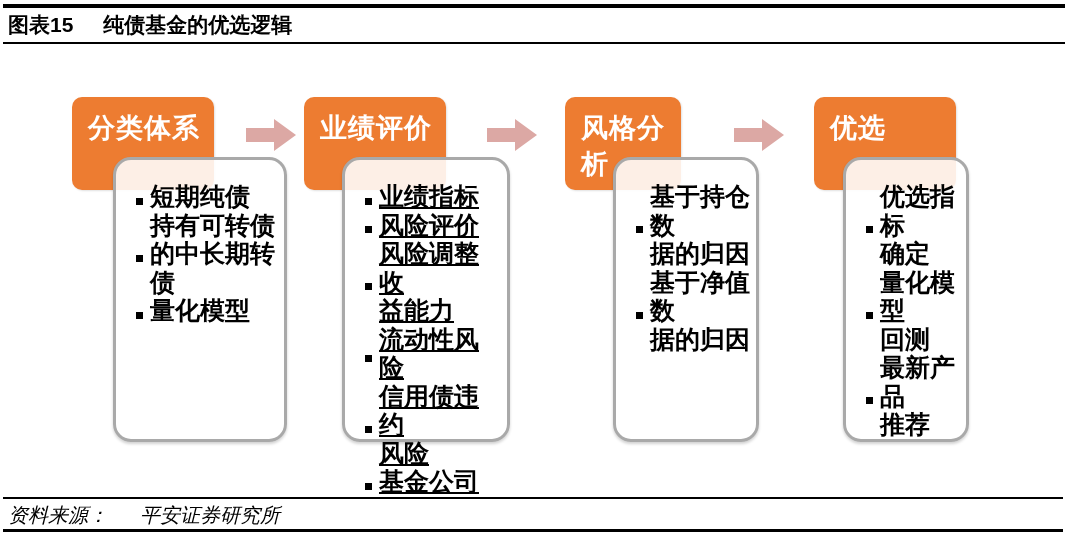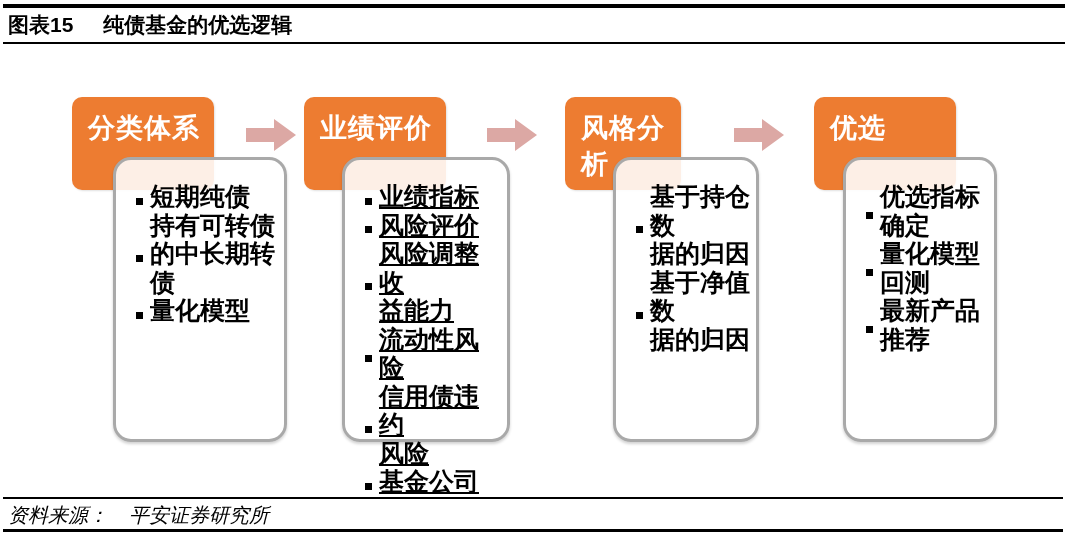--- a/index.html
+++ b/index.html
@@ -27,21 +27,21 @@
   .item-text{font-size:25px;font-weight:bold;line-height:28.5px;white-space:pre-line;}
 
   
   .arrow{top:119px;width:50px;height:32px;z-index:1;}
   .arrow .stem{position:absolute;left:0;top:9px;width:30px;height:14px;background:#DCA8A4;}
   .arrow .head{position:absolute;left:28px;top:0;width:0;height:0;
                border-top:16px solid transparent;border-bottom:16px solid transparent;
                border-left:22px solid #DCA8A4;}
 
   
-  .footer-row{left:8px;top:502px;display:flex;gap:21px;font-size:20px;font-style:italic;
+  .footer-row{left:8px;top:502px;display:flex;gap:32px;font-size:20px;font-style:italic;
               font-family:"Liberation Serif",serif;white-space:nowrap;}
 </style>
 </head>
 <body>
 
 <div id="page">
 
   <div class="abs rule" style="left:3px;top:4px;width:1062px;height:4px;"></div>
   <div class="abs title-row">
     <span>图表15</span>
@@ -128,21 +128,21 @@
   </div>
 
   <div class="abs arrow" style="left:734px;">
     <div class="stem"></div>
     <div class="head"></div>
   </div>
 
   <div class="abs step-head" style="left:814px;width:142px;">
     <span>优选</span>
   </div>
-  <div class="abs step-body" style="left:843px;width:154px;">
+  <div class="abs step-body" style="left:843px;width:126px;">
     <div class="item">
       <span class="bullet-sq"></span>
       <span class="item-text">优选指标
 确定</span>
       </div>
     <div class="item">
       <span class="bullet-sq"></span>
       <span class="item-text">量化模型
 回测</span>
       </div>

